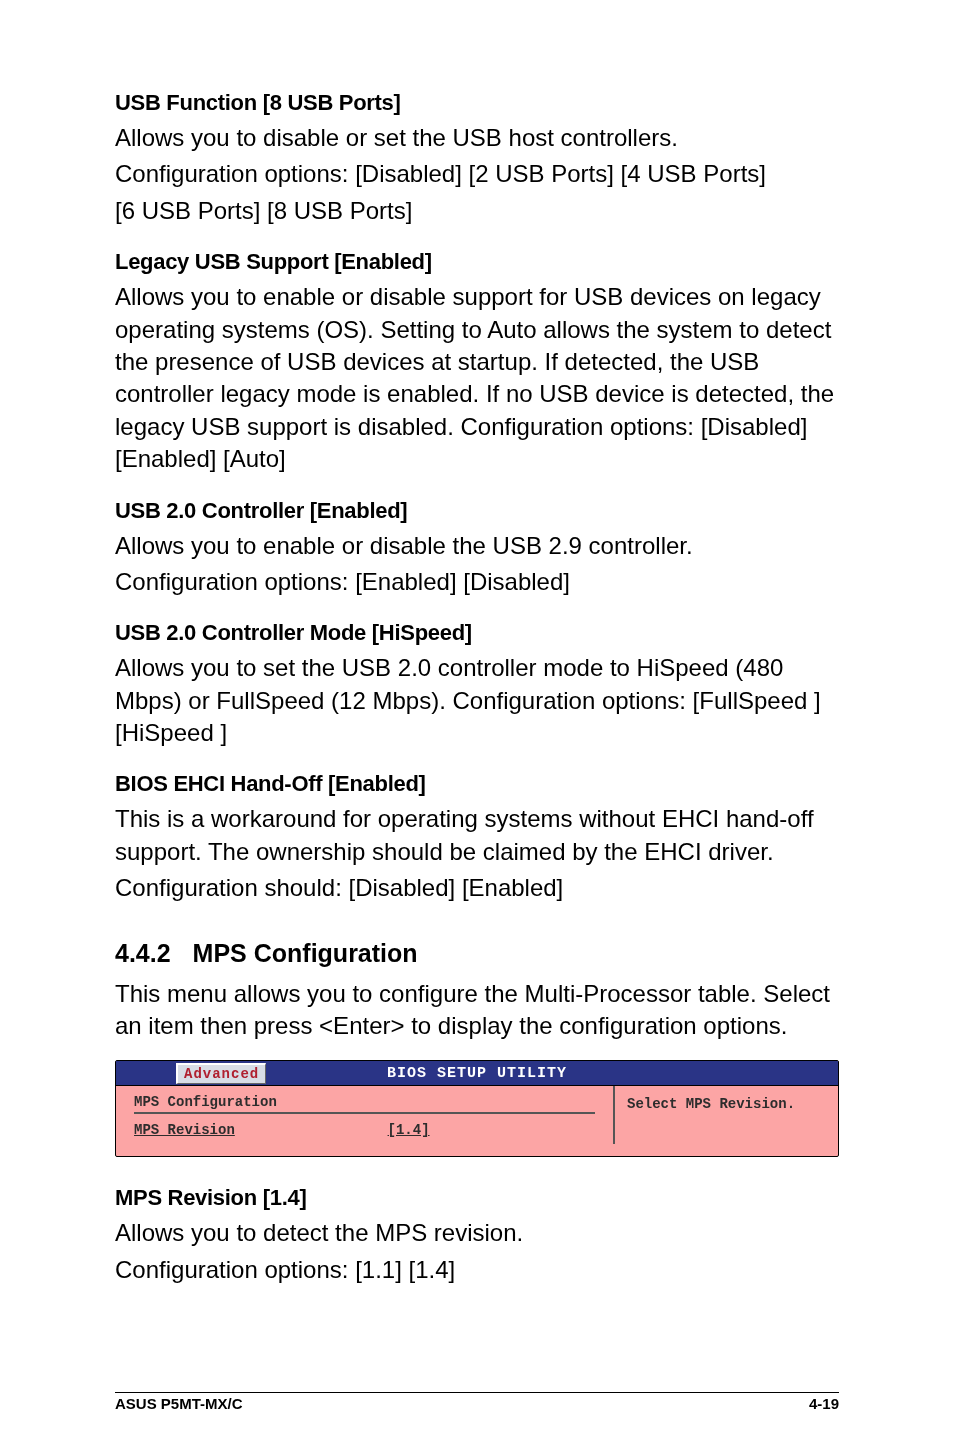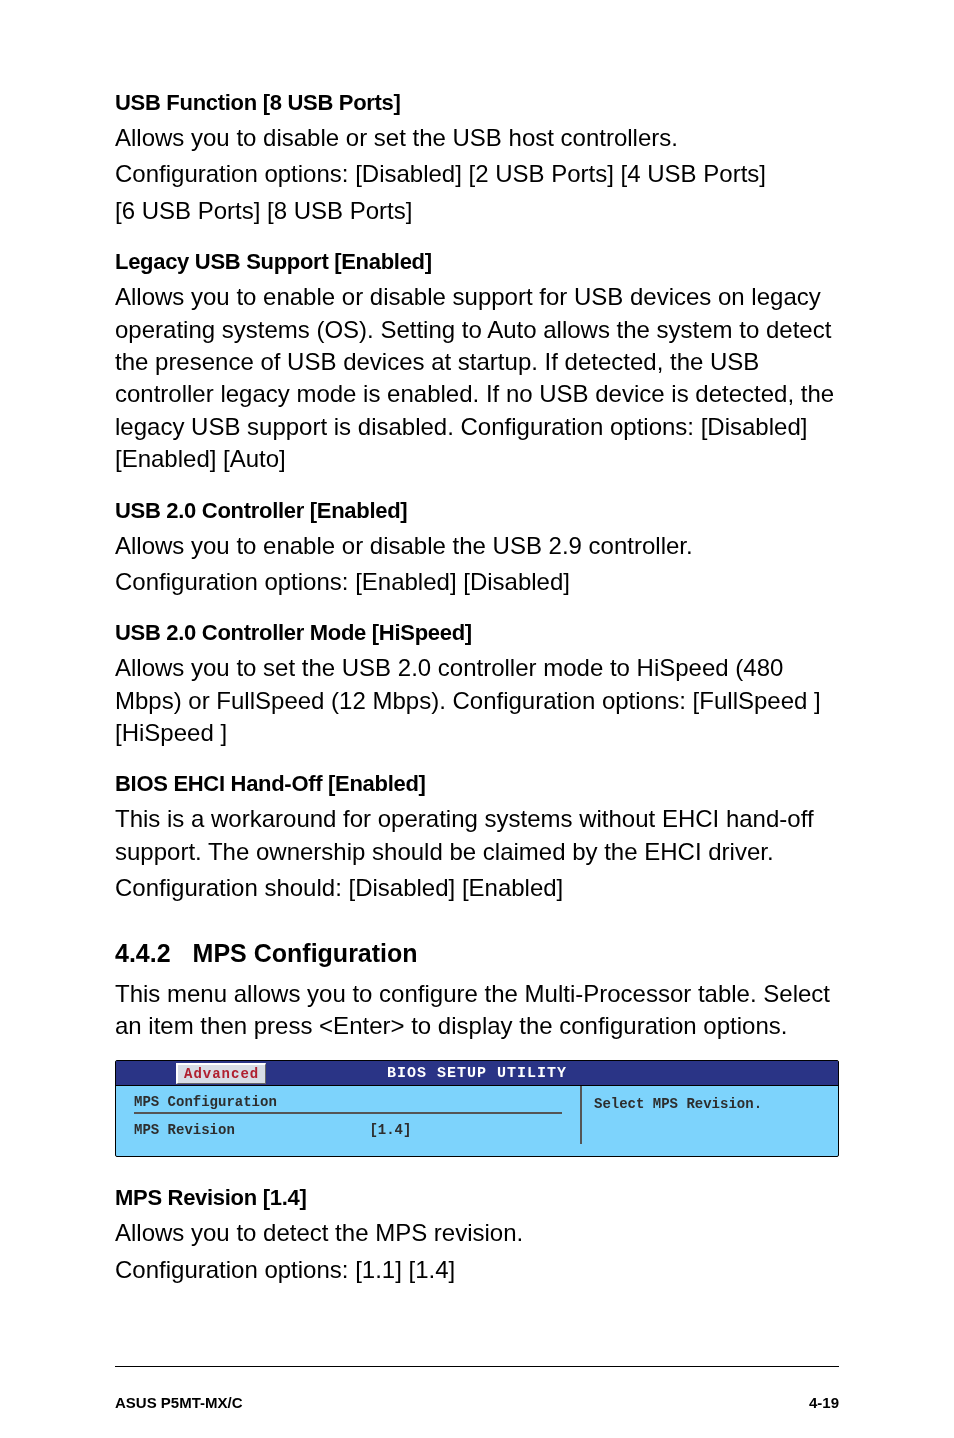--- a/index.html
+++ b/index.html
@@ -37,21 +37,21 @@
     margin-bottom: 10px;
     display: flex;
     gap: 22px;
     align-items: flex-end;
   }
   .bios-box {
     margin-top: 18px;
     margin-bottom: 28px;
     border: 1px solid #000;
     border-radius: 2px;
-    background: #7dd3fc;
+    background: #fca5a5;
     position: relative;
     padding-bottom: 12px;
   }
   .bios-header {
     background: #2a3486;
     color: #ffffff;
     font-family: "Courier New", monospace;
     font-weight: bold;
     font-size: 15px;
     letter-spacing: 1px;
@@ -80,47 +80,48 @@
   }
   .bios-left {
     flex: 1;
     padding: 8px 18px 4px 18px;
     font-family: "Courier New", monospace;
     font-size: 14px;
     font-weight: bold;
     color: #2d2d2d;
   }
   .bios-right {
-    width: 258px;
+    width: 225px;
     border-left: 2px solid #555;
     padding: 10px 12px 18px 12px;
     font-family: "Courier New", monospace;
     font-size: 14px;
     font-weight: bold;
     color: #2d2d2d;
   }
   .bios-cfg-title {
     border-bottom: 2px solid #555;
     padding-bottom: 2px;
     margin-bottom: 6px;
   }
   .bios-row {
     display: flex;
     padding: 2px 0;
+    text-decoration: underline;
   }
   .bios-label {
     flex: 0 0 55%;
   }
   .bios-val {
     flex: 1;
   }
   .footer {
     border-top: 1px solid #000;
-    margin-top: 80px;
-    padding-top: 27px;
+    margin-top: 106px;
+    padding-top: 2px;
     display: flex;
     justify-content: space-between;
     font-size: 15px;
     font-weight: bold;
   }
 </style>
 </head>
 <body>
 
 <h3 class="section-heading first">USB Function [8 USB Ports]</h3>

